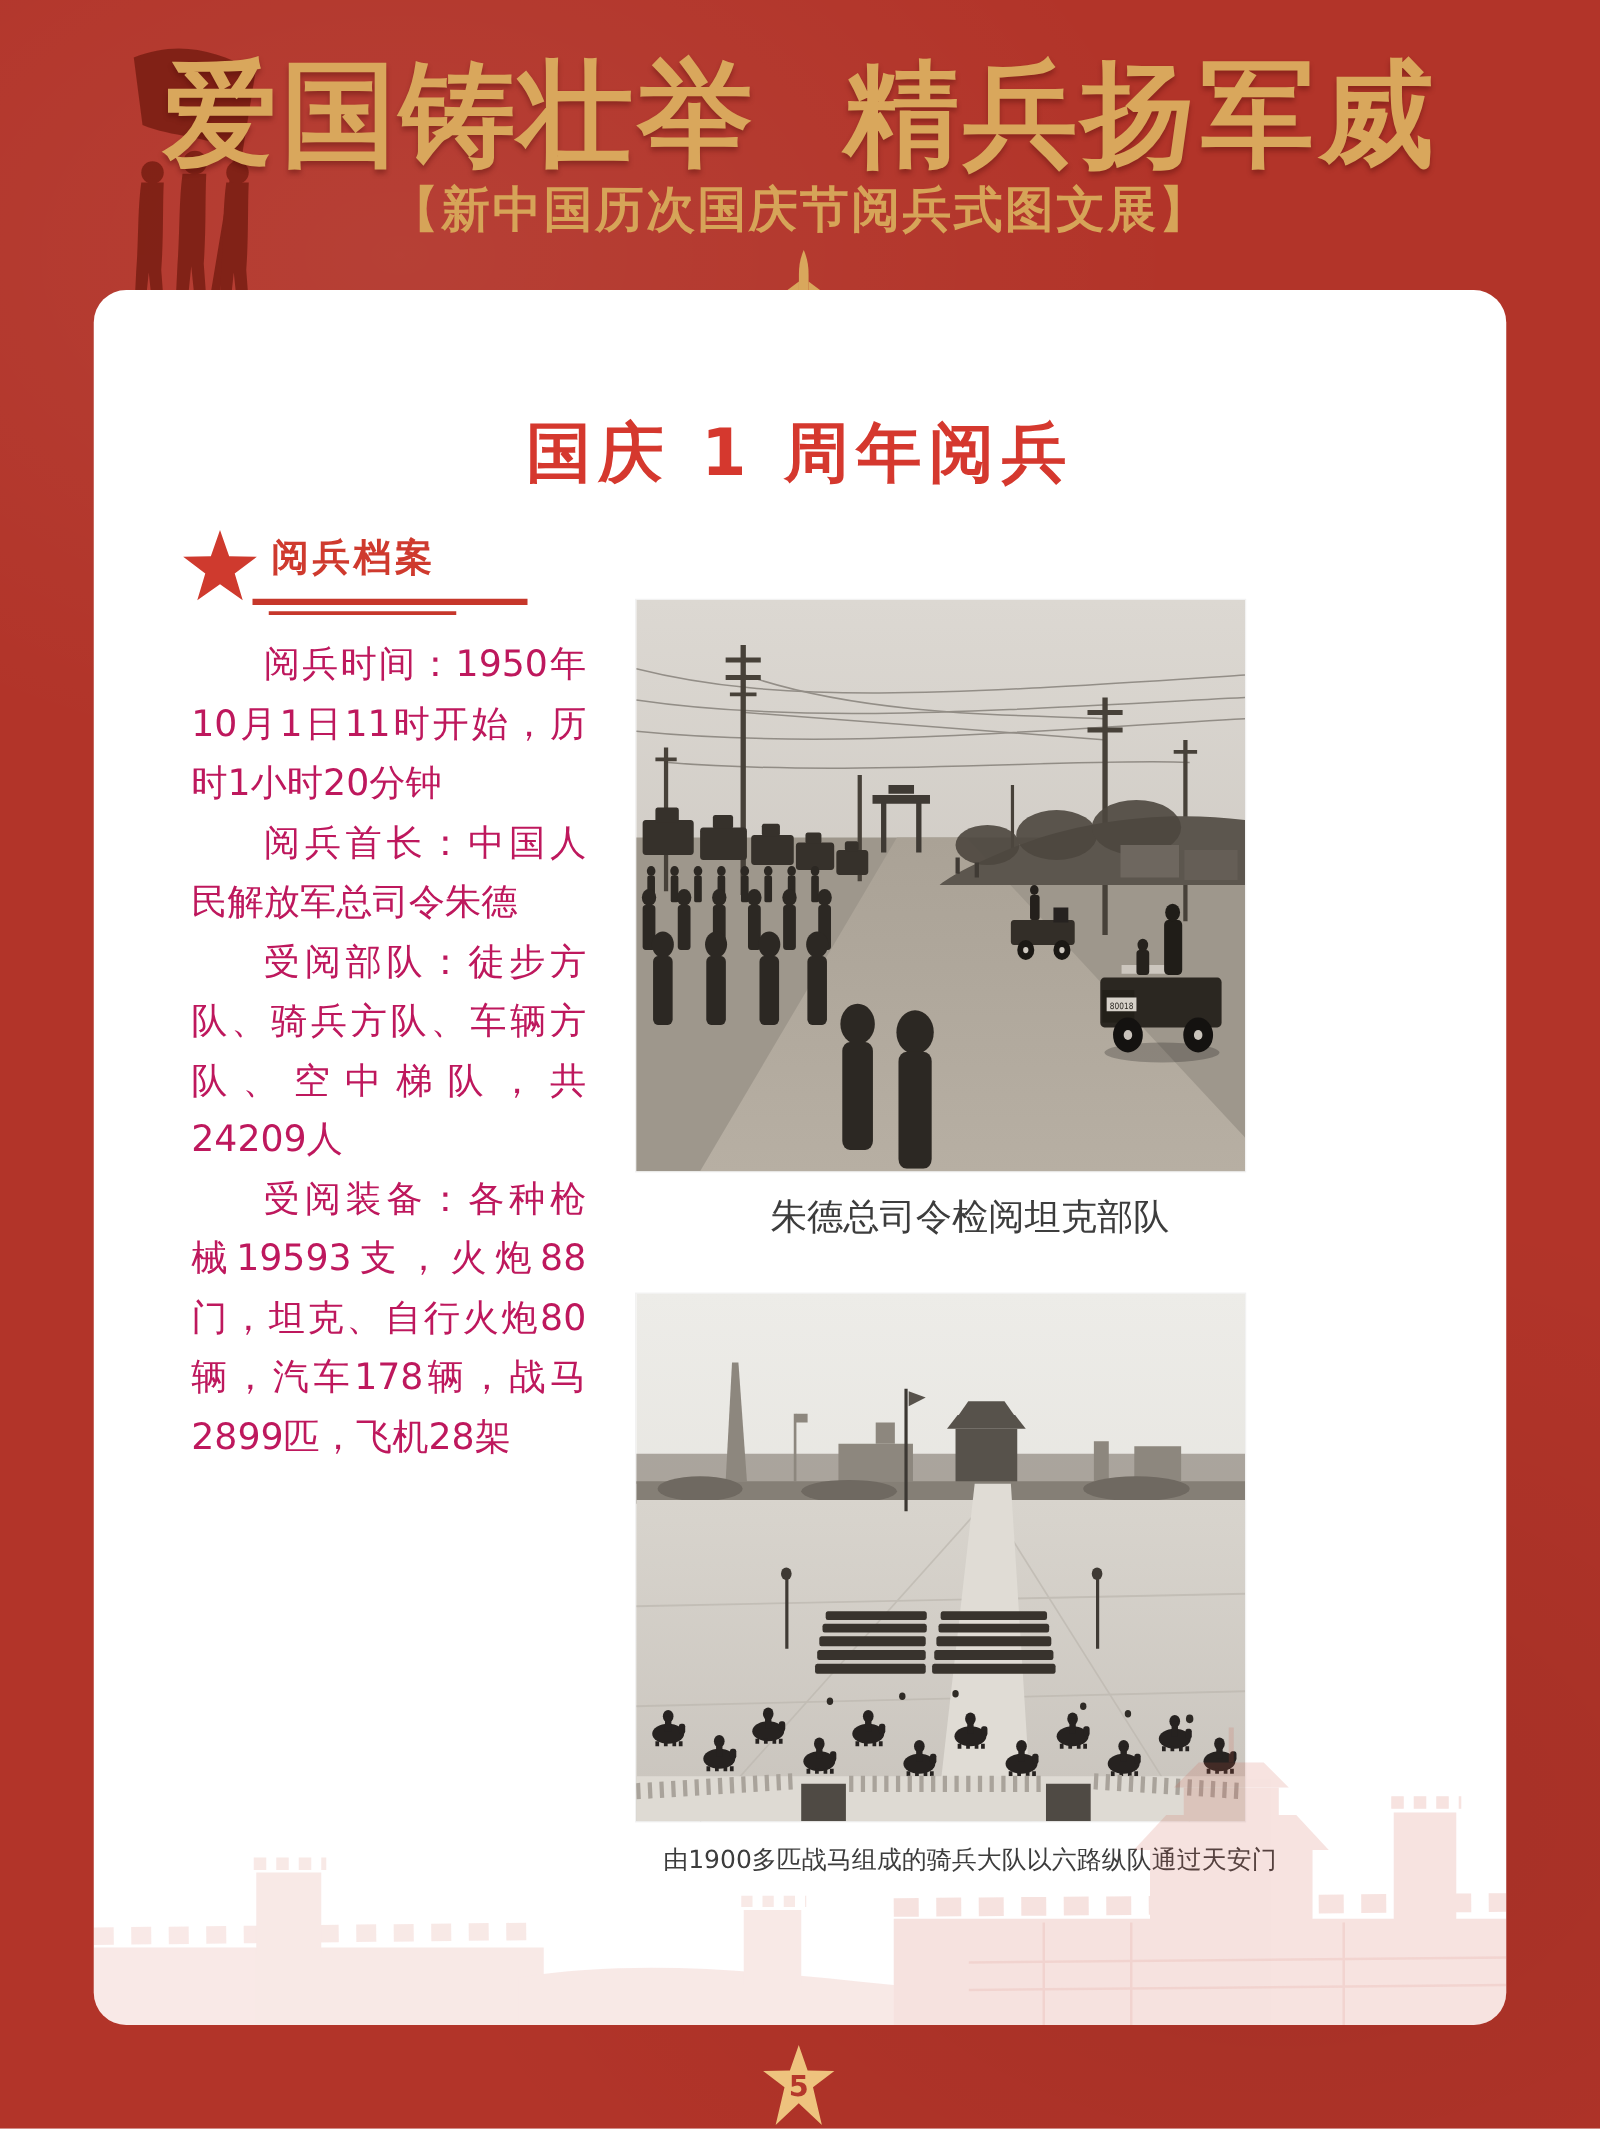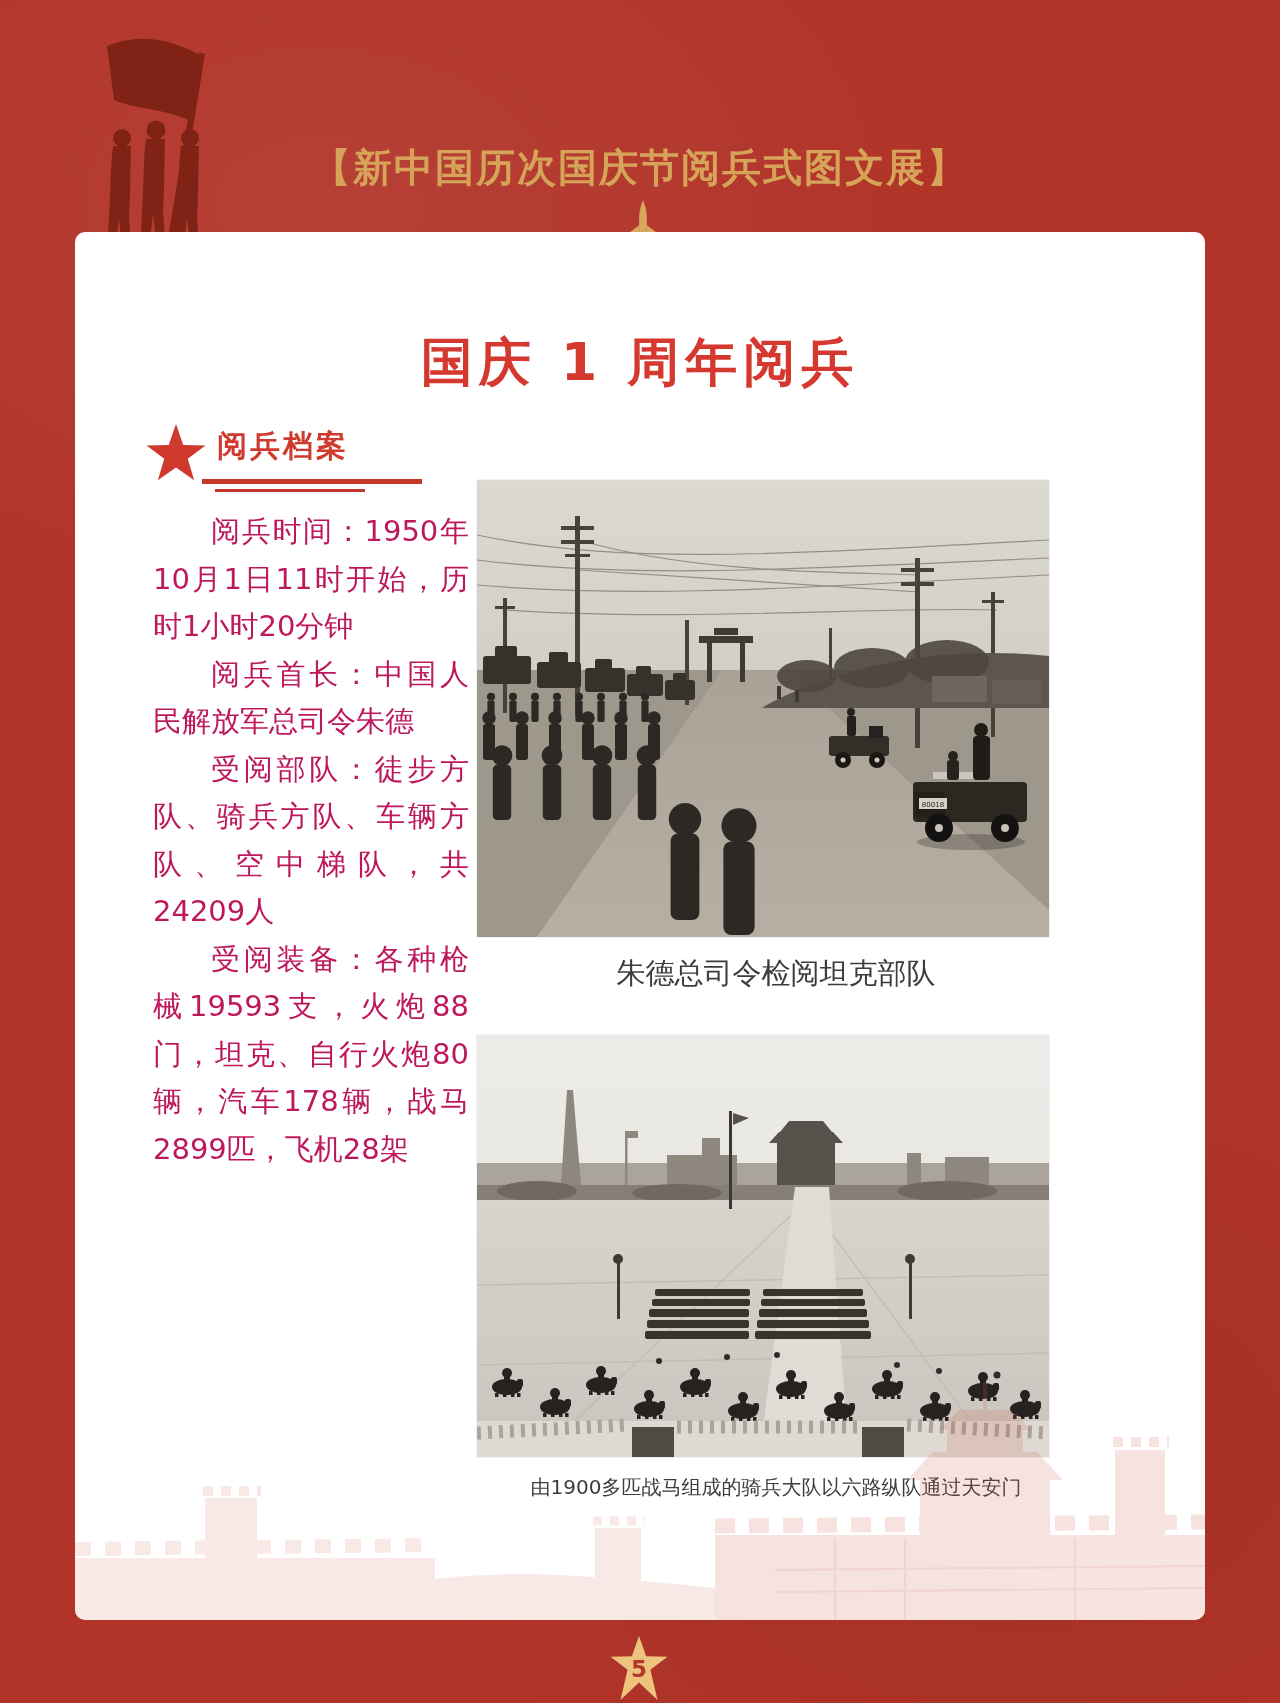--- a/index.html
+++ b/index.html
@@ -25,42 +25,42 @@
     text-shadow:0 3px 4px rgba(70,10,5,.35); white-space:pre;
   }
   .header-subtitle {
     position:absolute; left:0; right:0; top:141px; text-align:center;
     font-weight:bold; font-size:39px; letter-spacing:2px; color:#d6a458;
   }
   .jet { position:absolute; left:617px; top:200px; width:52px; height:58px; }
 
   .card {
     position:absolute; left:75px; top:232px; width:1130px; height:1388px;
-    background:#ffffff; border-radius:10px; overflow:hidden;
+    background:#ffffff; border-radius:26px; overflow:hidden;
   }
   .card-title {
     position:absolute; left:0; right:0; top:96px; text-align:center;
     font-size:52px; font-weight:900; letter-spacing:6px; color:#d5382e;
   }
   .section-star { position:absolute; left:70px; top:192px; width:62px; height:59px; }
   .section-heading {
     position:absolute; left:142px; top:194px;
     font-size:30px; font-weight:bold; color:#cf3a2e; letter-spacing:3px;
   }
   .sec-ul1 { position:absolute; left:127px; top:247px; width:220px; height:5px; background:#c6372b; }
   .sec-ul2 { position:absolute; left:140px; top:257px; width:150px; height:3px; background:#c6372b; }
 
   .body-text {
     position:absolute; left:78px; top:276px; width:316px;
     font-size:29px; line-height:47.5px; color:#be185d;
     text-align:justify;
   }
   .body-text p { margin:0; text-indent:2em; }
 
-  .photo { position:absolute; left:402px; width:572px; box-shadow:0 0 0 1px rgba(0,0,0,.05); }
+  .photo { position:absolute; left:434px; width:487px; box-shadow:0 0 0 1px rgba(0,0,0,.05); }
   .photo svg { display:block; width:100%; height:100%; }
   .photo1 { top:248px; height:457px; }
   .photo2 { top:803px; height:422px; }
   .caption {
     position:absolute; left:390px; width:622px; text-align:center;
     color:#3d3d3d; font-size:29px;
   }
   .caption1 { top:722px; }
   .caption2 { top:1242px; font-size:20px; }
 
@@ -86,20 +86,21 @@
         <circle cx="104" cy="104" r="9.5"></circle>
         <path d="M94,113 C91,136 92,158 90,185 L88,226 L97,226 L101,187 L105,226 L114,226 L111,185 C113,156 112,136 113,113 Z"></path>
       </g>
       <g>
         <circle cx="138" cy="112" r="9"></circle>
         <path d="M129,120 C126,142 127,164 125,190 L123,230 L131,230 L135,192 L139,230 L148,230 L145,190 C147,162 146,142 147,120 Z"></path>
       </g>
     </g>
   </svg>
 
+  <div class="header-title">爱国铸壮举  精兵扬军威</div>
   <div class="header-subtitle">【新中国历次国庆节阅兵式图文展】</div>
 
   <svg class="jet" viewBox="0 0 52 60">
     <g fill="#d9a75c">
       <path d="M26,0 C29,7 30,13 30,20 L30,46 L22,46 L22,20 C22,13 23,7 26,0 Z"></path>
       <polygon points="22,26 2,41 2,47 22,39"></polygon>
       <polygon points="30,26 50,41 50,47 30,39"></polygon>
       <polygon points="22,48 10,57 10,60 22,55"></polygon>
       <polygon points="30,48 42,57 42,60 30,55"></polygon>
       <rect x="24" y="46" width="4" height="12"></rect>

